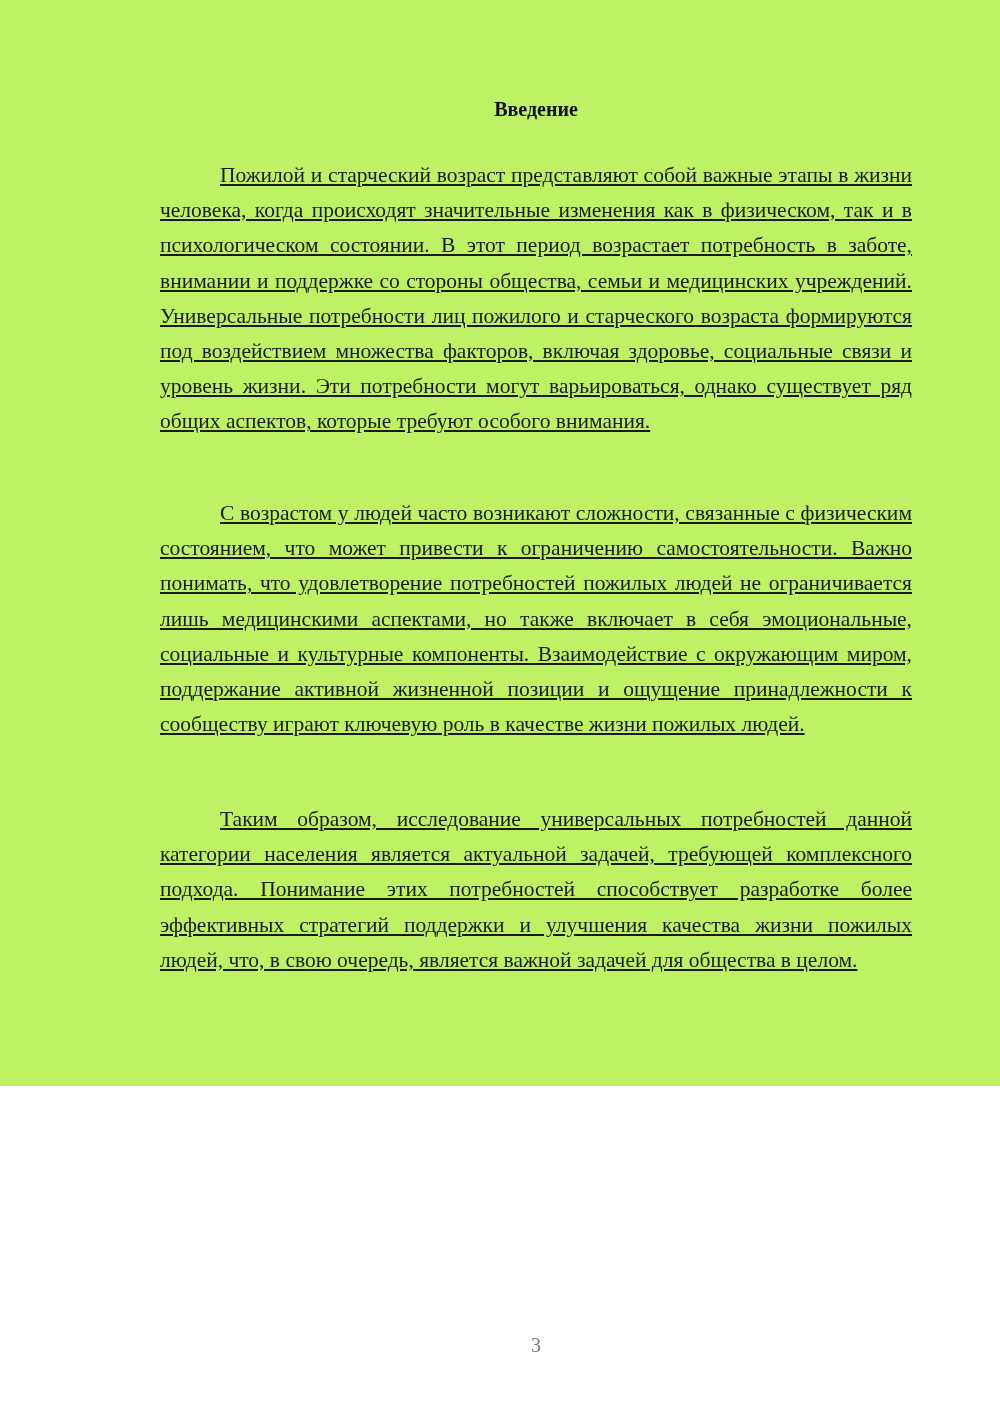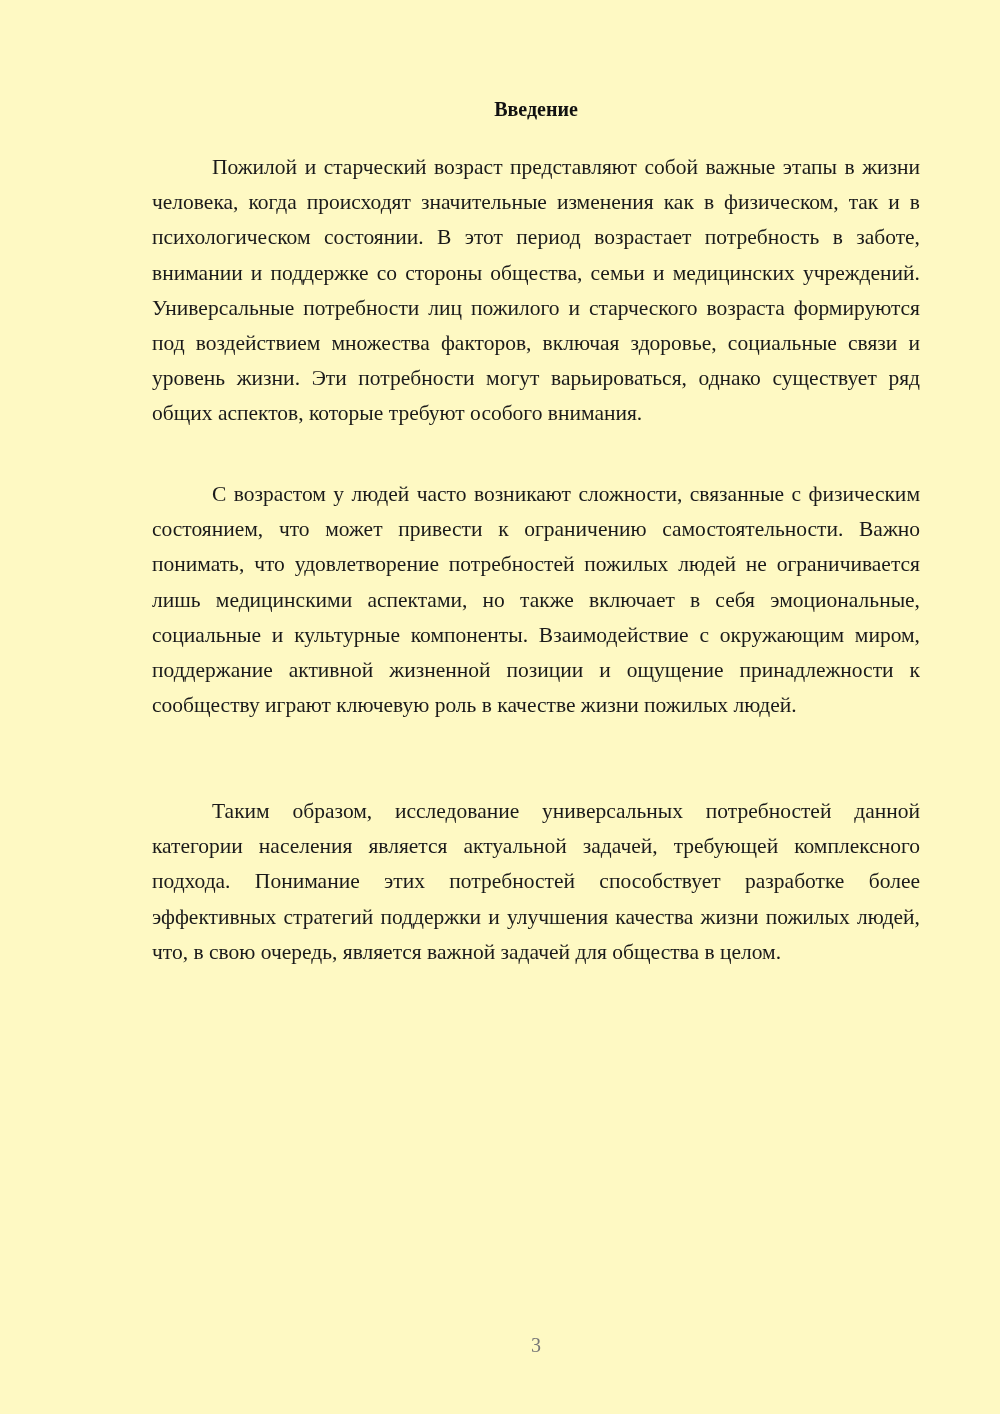--- a/index.html
+++ b/index.html
@@ -1,30 +1,30 @@
 <!DOCTYPE html>
 <html><head>
 <meta charset="utf-8">
 <style>
   html, body { margin: 0; padding: 0; background: #ffffff; }
   body { width: 1000px; height: 1414px; position: relative; overflow: hidden; }
-  .page { position: absolute; left: 0; top: 0; width: 1000px; height: 1414px; background: #fef9c3; }
+  .page { position: absolute; left: 0; top: 0; width: 1000px; height: 1086px; background: #bef264; }
   .heading {
     position: absolute; top: 98px; left: 0; width: 1072px; text-align: center;
     font-family: "Liberation Serif", serif; font-weight: bold; font-size: 20px; color: #111;
   }
   .body-text {
     position: absolute; left: 144px; width: 784px;
     font-family: "Liberation Serif", serif; font-size: 21.5px; line-height: 35.2px;
     color: #1a1a1a; text-align: justify; margin: 0;
   }
   .p1 { top: 142px; }
-  .p2 { top: 469px; }
+  .p2 { top: 480px; }
   .p3 { top: 786px; }
-  .body-text p { margin: 8px; text-indent: 60px; text-align: justify; }
+  .body-text p { margin: 16px; text-indent: 60px; text-align: justify; text-decoration: underline; }
   .page-number {
     position: absolute; top: 1334px; left: 0; width: 1072px; text-align: center;
     font-family: "Liberation Serif", serif; font-size: 20px; color: #777;
   }
 </style>
 </head>
 <body>
 
 <div class="page">
   <div class="heading">Введение</div>

